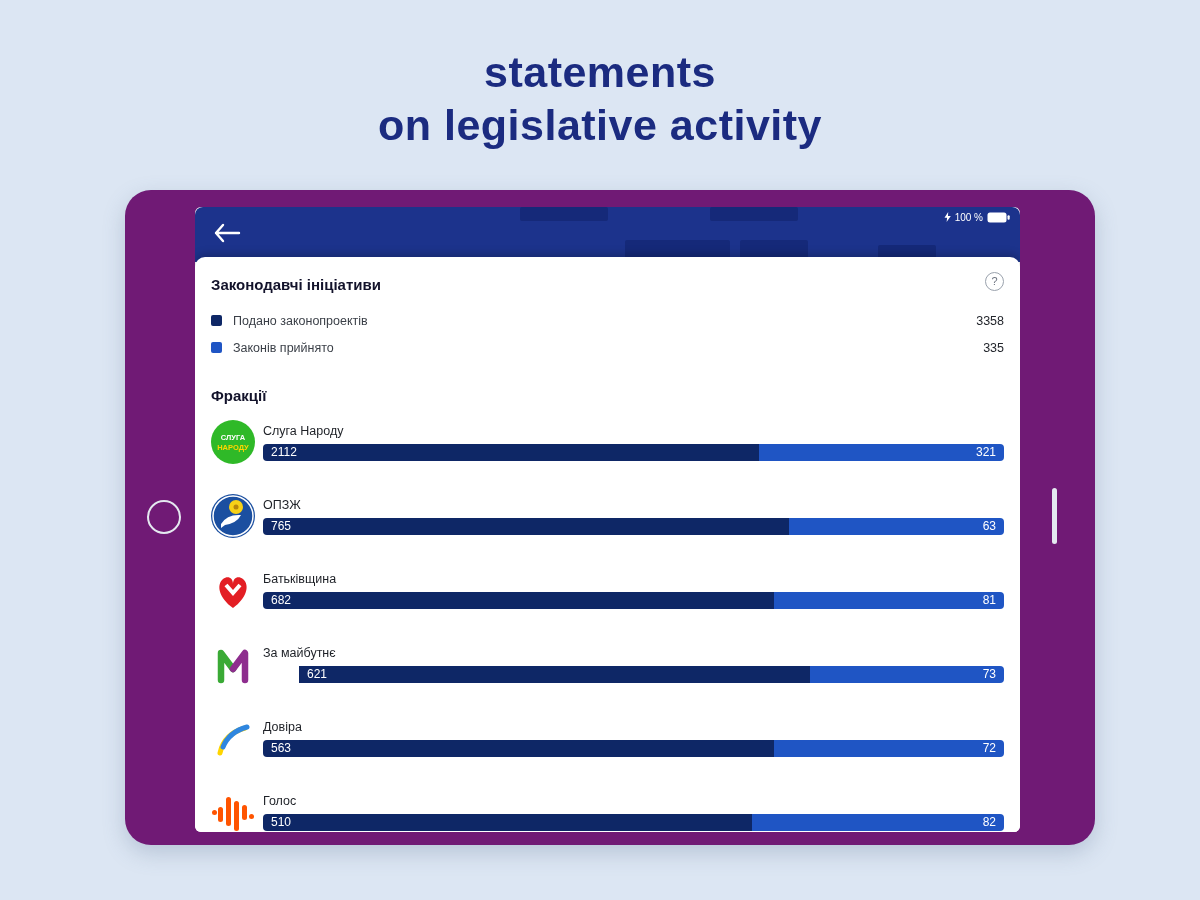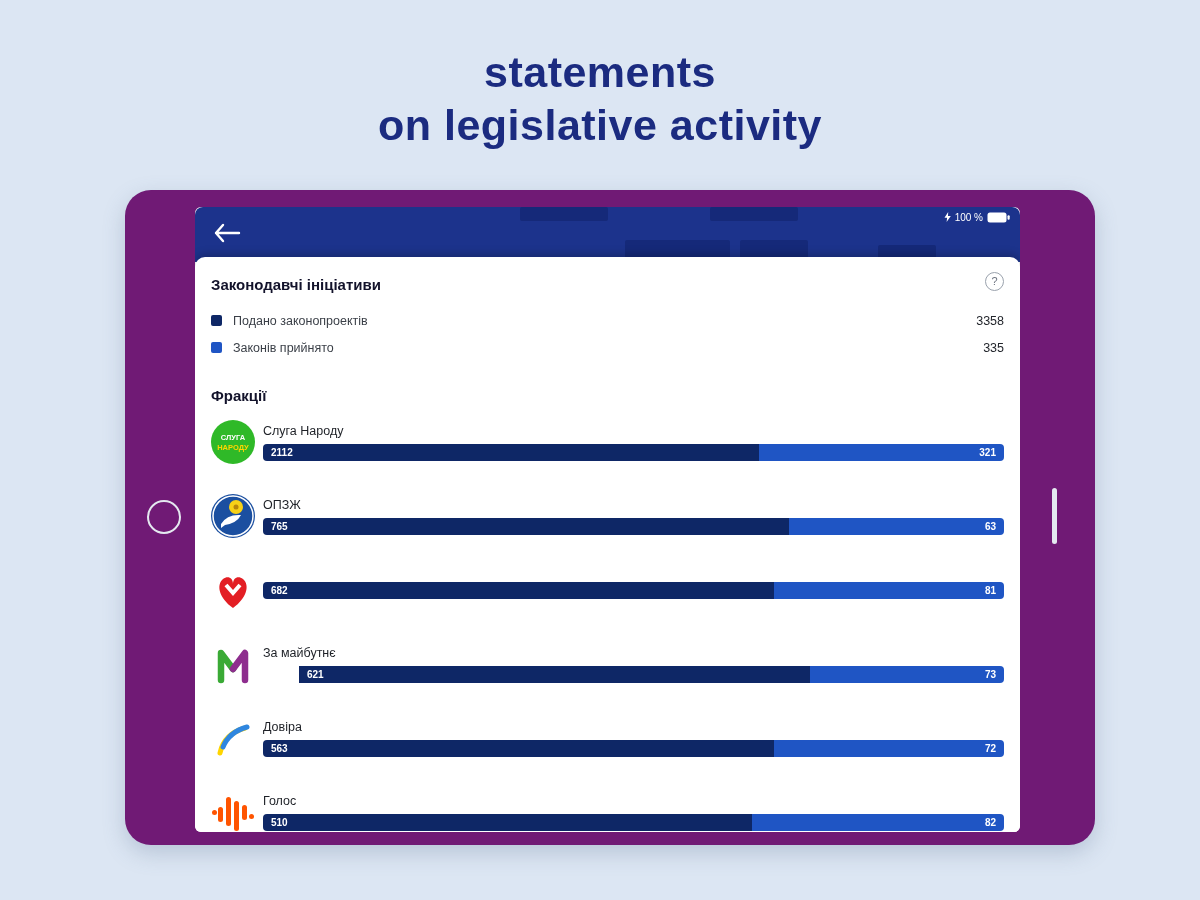--- a/index.html
+++ b/index.html
@@ -64,21 +64,21 @@
   
   .frows{margin-top:16px;}
   .frow{display:flex;align-items:center;margin-bottom:30px;}
   .flogo{width:44px;height:44px;margin-right:8px;flex:0 0 auto;}
   .flogo svg{display:block;}
   .fbody{flex:1;min-width:0;}
   .fname{font-size:12.5px;color:#1d2026;margin-bottom:6px;}
   .fbar{display:flex;height:17px;border-radius:4px;overflow:hidden;}
   .bar-dark{display:flex;align-items:center;}
   .bar-light{flex:1;display:flex;align-items:center;justify-content:flex-end;}
-  .bar-val{color:#fff;font-size:10px;font-weight:bold;padding:0 8px;white-space:nowrap;text-align:right;}
+  .bar-val{color:#fff;font-size:12px;font-weight:normal;padding:0 8px;white-space:nowrap;text-align:right;}
 </style>
 </head>
 <body>
 
 <div class="headline">
   <div>statements</div>
   <div>on legislative activity</div>
 </div>
 
 <div class="tablet">
@@ -180,20 +180,21 @@
   </div>
 
   <div class="frow">
     <div class="flogo">
               <svg width="44" height="44" viewBox="0 0 44 44">
       <path d="M22 40 C8 30 5 17 12 11 C17 7 22 10 22 16 C22 10 27 7 32 11 C39 17 36 30 22 40 Z" fill="#e31e24"></path>
       <path d="M15 17 L22 25 L29 17" stroke="#ffffff" stroke-width="4" fill="none"></path>
     </svg>
             </div>
     <div class="fbody">
+      <div class="fname">Батьківщина</div>
       <div class="fbar">
         <div class="bar-dark" style="background: rgb(14, 39, 102); width: 69%;">
           <span class="bar-val">682</span>
         </div>
         <div class="bar-light" style="background: rgb(31, 85, 196);">
           <span class="bar-val">81</span>
         </div>
       </div>
     </div>
   </div>

